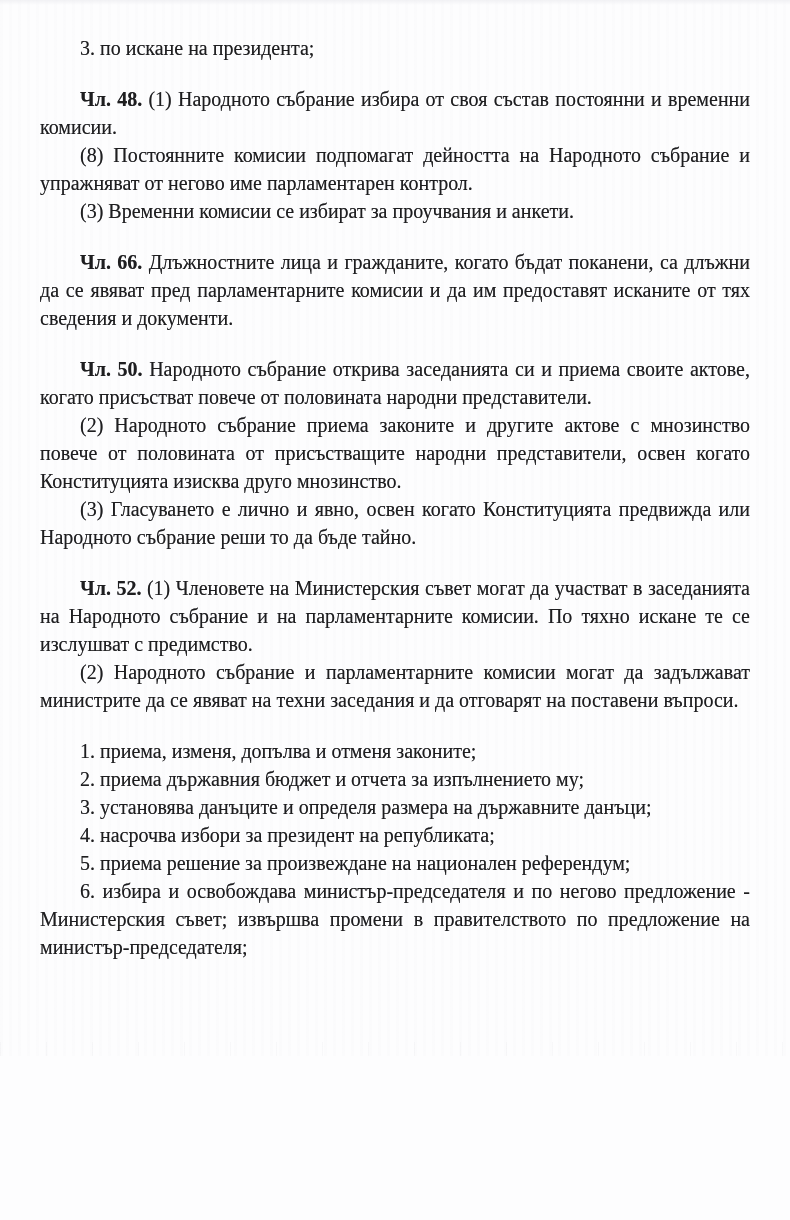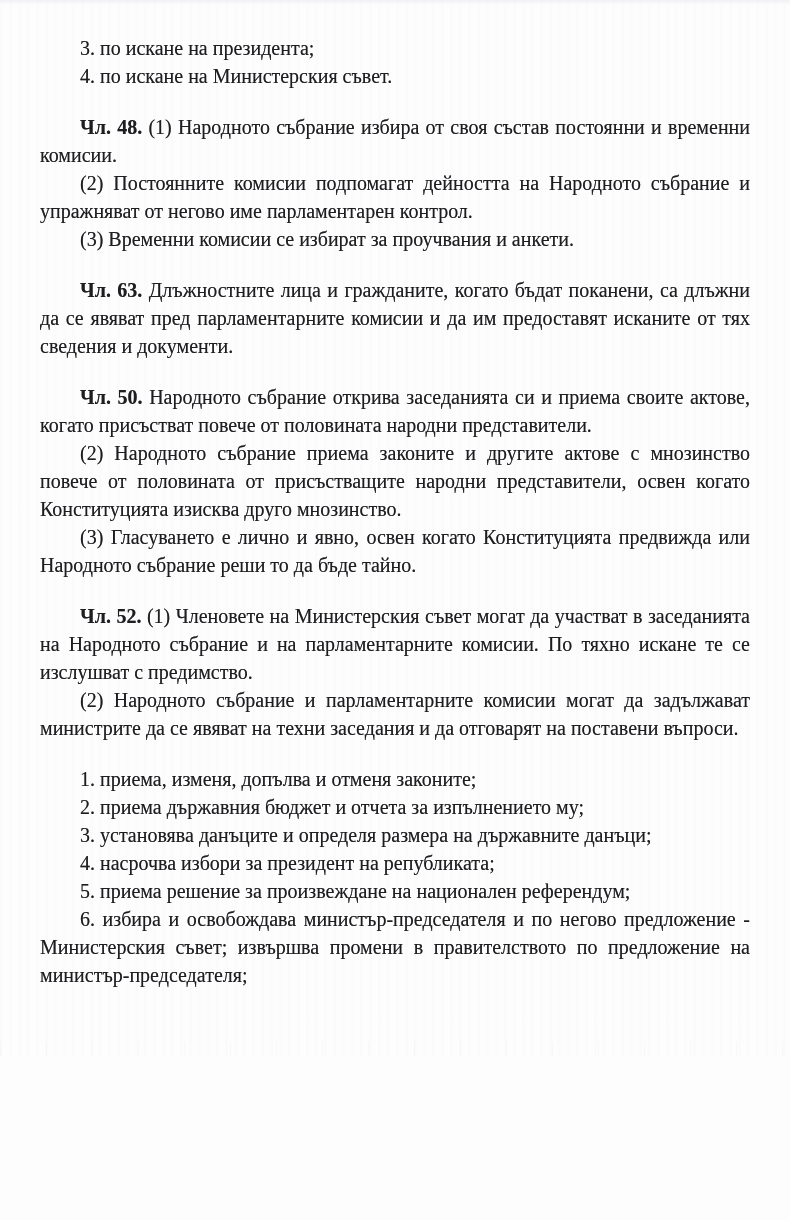--- a/index.html
+++ b/index.html
@@ -68,30 +68,29 @@
 </style>
 </head>
 <body>
 
 <div class="page">
   <div class="scan-edge-top"></div>
 
   <div class="content">
 
     <p class="intro-item">3. по искане на президента;</p>
-    <p class="intro-item">4. по искане на Министерския съвет.</p>
 
     <section class="article">
       <p class="para"><span class="art-head">Чл. 48.</span> <span>(1) Народното събрание избира от своя състав постоянни и временни комисии.</span></p>
-      <p class="para">(2) Постоянните комисии подпомагат дейността на Народното събрание и упражняват от негово име парламентарен контрол.</p>
+      <p class="para">(8) Постоянните комисии подпомагат дейността на Народното събрание и упражняват от негово име парламентарен контрол.</p>
       <p class="para">(3) Временни комисии се избират за проучвания и анкети.</p>
     </section>
 
     <section class="article">
-      <p class="para"><span class="art-head">Чл. 63.</span> <span>Длъжностните лица и гражданите, когато бъдат поканени, са длъжни да се явяват пред парламентарните комисии и да им предоставят исканите от тях сведения и документи.</span></p>
+      <p class="para"><span class="art-head">Чл. 66.</span> <span>Длъжностните лица и гражданите, когато бъдат поканени, са длъжни да се явяват пред парламентарните комисии и да им предоставят исканите от тях сведения и документи.</span></p>
     </section>
 
     <section class="article">
       <p class="para"><span class="art-head">Чл. 50.</span> <span>Народното събрание открива заседанията си и приема своите актове, когато присъстват повече от половината народни представители.</span></p>
       <p class="para">(2) Народното събрание приема законите и другите актове с мнозинство повече от половината от присъстващите народни представители, освен когато Конституцията изисква друго мнозинство.</p>
       <p class="para">(3) Гласуването е лично и явно, освен когато Конституцията предвижда или Народното събрание реши то да бъде тайно.</p>
     </section>
 
 
     <section class="article">

